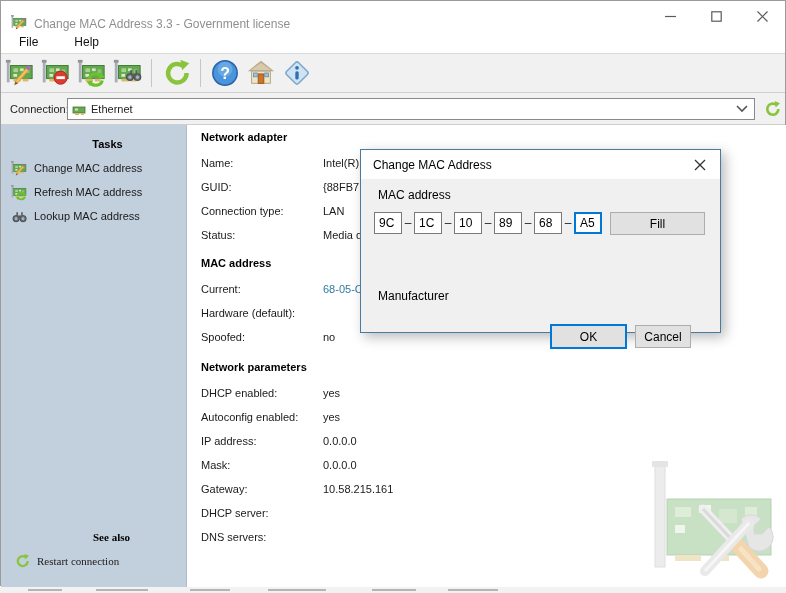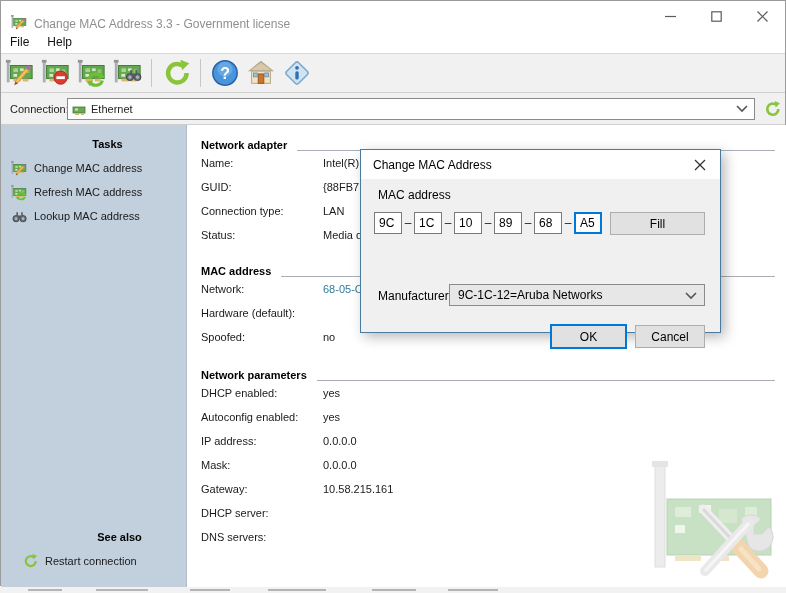--- a/index.html
+++ b/index.html
@@ -8,44 +8,44 @@
 
   
   .app { position:absolute; left:0; top:0; width:786px; height:586px; background:#fff; border:1px solid #9b9b9b; }
   .titlebar { position:absolute; left:0; top:0; width:100%; height:30px; background:#fff; display:flex; align-items:flex-end; }
   .app-icon { margin-left:9px; width:17px; height:17px; flex:0 0 auto; }
   .title-text { margin-left:7px; font-size:12px; color:#8f8f8f; }
   .caption-btns { position:absolute; right:0; top:0; height:30px; display:flex; }
   .cap-btn { width:46px; height:30px; display:flex; align-items:center; justify-content:center; color:#5b5b5b; }
 
   .menubar { position:absolute; left:0; top:30px; width:100%; height:22px; background:#fff; display:flex; align-items:center; font-size:12px; color:#111; }
-  .menu-item { padding:3px 9px; }
+  .menu-item { padding:3px 18px; }
 
   .toolbar { position:absolute; left:0; top:52px; width:100%; height:40px; background:#f1f1f1; border-top:1px solid #d9d9d9; border-bottom:1px solid #d0d0d0; display:flex; align-items:center; }
   .tool-btn { width:36px; height:34px; display:flex; align-items:center; justify-content:center; }
   .tool-sep { width:1px; height:28px; background:#c6c6c6; margin:0 6px; }
 
   .connbar { position:absolute; left:0; top:92px; width:100%; height:32px; background:#f1f1f1; border-bottom:1px solid #cfcfcf; display:flex; align-items:center; font-size:11px; color:#222; }
   .conn-label { margin-left:9px; }
   .conn-combo { position:absolute; left:66px; top:5px; width:688px; height:22px; background:#fff; border:1px solid #8a8a8a; display:flex; align-items:center; font-size:11px; }
   .conn-combo .nic-mini { margin-left:4px; }
   .conn-combo .combo-text { margin-left:5px; }
   .conn-chevron { position:absolute; right:6px; top:6px; }
   .conn-refresh { position:absolute; right:4px; top:7px; }
 
   
   .sidebar { position:absolute; left:0; top:124px; width:186px; height:462px; background:#c2cfdc; border-right:1px solid #aebccb; font-size:11px; color:#1a1a1a; }
   .side-header { font-weight:bold; margin:13px 0 6px 28px; color:#000;text-align:center; }
   .side-item { display:flex; align-items:center; height:24px; padding-left:9px; cursor:pointer; }
   .side-item .lbl { margin-left:7px; }
-  .see-also { position:absolute; left:12px; top:393px; width:100%; }
+  .see-also { position:absolute; left:4px; top:393px; width:100%;font-family:Liberation Serif, serif; }
 
   
   .content { position:absolute; left:186px; top:124px; width:600px; height:462px; background:#fff; font-size:11px; color:#1a1a1a; padding-top:6px; }
-  .sec-header { display:flex; align-items:flex-end; height:20px; padding:0 12px 0 14px; }
+  .sec-header { display:flex; align-items:flex-start; height:20px; padding:0 12px 0 14px;flex-direction:column; }
   .sec-header .t { font-weight:bold; color:#000; white-space:nowrap; }
   .sec-header .rule { flex:1; height:1px; background:#aaadb3; margin-left:10px; margin-top:2px; }
   .row { display:flex; align-items:center; height:24px; padding-left:14px; }
   .row .rl { width:122px; flex:0 0 auto; }
   .row .rv { white-space:nowrap; }
   .rv.mac-current { color:#2f7c9e; }
   .sec-gap1 { height:10px; } .sec-gap2 { height:12px; }
 
   
   .watermark { position:absolute; right:6px; top:460px; width:134px; height:124px; opacity:.55; pointer-events:none; }
@@ -60,21 +60,21 @@
   .octet-row { position:absolute; left:13px; top:33px; display:flex; align-items:center; }
   .octet { width:28px; height:22px; border:1px solid #7a7a7a; background:#fff; text-align:left; font-size:12px; font-family:"Liberation Sans", sans-serif; padding:4px; }
   .octet.focused { border:2px solid #0078d7; }
   .dash { width:12px; text-align:center; color:#222; }
   .fill-btn { position:absolute; left:249px; top:33px; width:95px; height:23px; background:#e1e1e1; border:1px solid #adadad; font-size:12px; font-family:"Liberation Sans", sans-serif; }
   .manu-label { position:absolute; left:17px; top:110px; }
   .manu-combo { position:absolute; left:88px; top:105px; width:256px; height:22px; background:#e7e7e7; border:1px solid #8a8a8a; display:flex; align-items:center; }
   .manu-combo .combo-text { margin-left:8px; white-space:nowrap; }
   .manu-chevron { position:absolute; right:7px; top:7px; }
   .ok-btn { position:absolute; left:189px; top:145px; width:77px; height:25px; background:#e1e1e1; border:2px solid #0078d7; font-size:12px; font-family:"Liberation Sans", sans-serif; }
-  .cancel-btn { position:absolute; left:274px; top:146px; width:70px; height:23px; background:#e1e1e1; border:1px solid #adadad; font-size:12px; font-family:"Liberation Sans", sans-serif; }
+  .cancel-btn { position:absolute; left:274px; top:146px; width:56px; height:23px; background:#e1e1e1; border:1px solid #adadad; font-size:12px; font-family:"Liberation Sans", sans-serif; }
 
   
   .behind-strip { position:absolute; left:0; top:587px; width:786px; height:6px; background:#f2f2f2; }
   .behind-strip .m { position:absolute; top:2px; height:2px; background:#b5b5b5; }
 </style>
 </head>
 <body>
 
 <svg width="0" height="0" style="position:absolute">
   <defs>
@@ -305,21 +305,21 @@
           <span class="rl">Status:</span>
           <span class="rv">Media d</span>
         </div>
 
       <div class="sec-gap1"></div>
       <div class="sec-header">
         <span class="t">MAC address</span>
           <span class="rule"></span>
       </div>
       <div class="row">
-          <span class="rl">Network:</span>
+          <span class="rl">Current:</span>
           <span class="rv mac-current">68-05-C</span>
         </div>
       <div class="row">
           <span class="rl">Hardware (default):</span>
           <span class="rv"></span>
         </div>
       <div class="row">
           <span class="rl">Spoofed:</span>
           <span class="rv">no</span>
         </div>
@@ -399,26 +399,20 @@
           <input class="octet" value="10" style="">
           <span class="dash">–</span>
           <input class="octet" value="89" style="">
           <span class="dash">–</span>
           <input class="octet" value="68" style="">
           <span class="dash">–</span>
           <input class="octet focused" value="A5" style="">
         </div>
         <button class="fill-btn">Fill</button>
         <span class="manu-label">Manufacturer</span>
-        <div class="manu-combo">
-          <span class="combo-text">9C-1C-12=Aruba Networks</span>
-          <svg class="manu-chevron" width="12" height="8" viewBox="0 0 12 8">
-              <use href="#chevron-down"></use>
-            </svg>
-        </div>
         <button class="ok-btn">OK</button>
         <button class="cancel-btn">Cancel</button>
       </div>
     </div>
   </div>
 
   <div class="behind-strip">
     <span class="m" style="left:28px;width:34px"></span>
     <span class="m" style="left:96px;width:52px"></span>
     <span class="m" style="left:190px;width:40px"></span>

